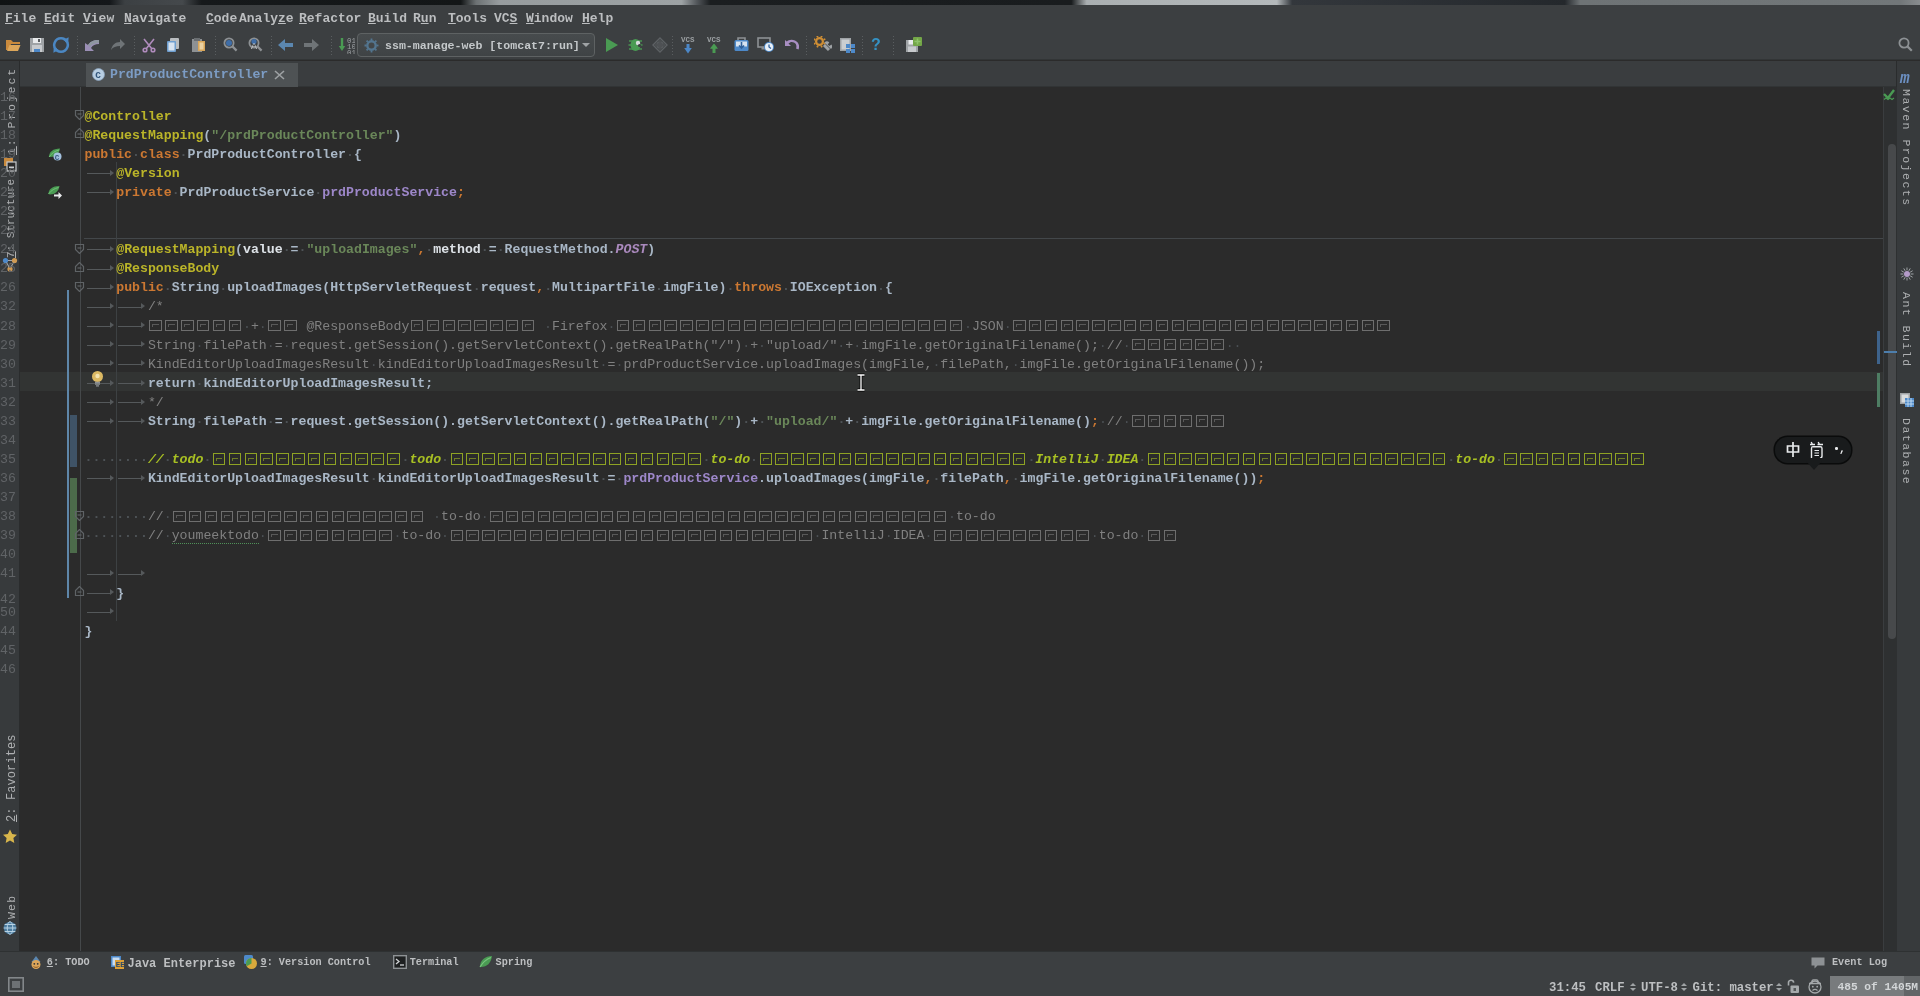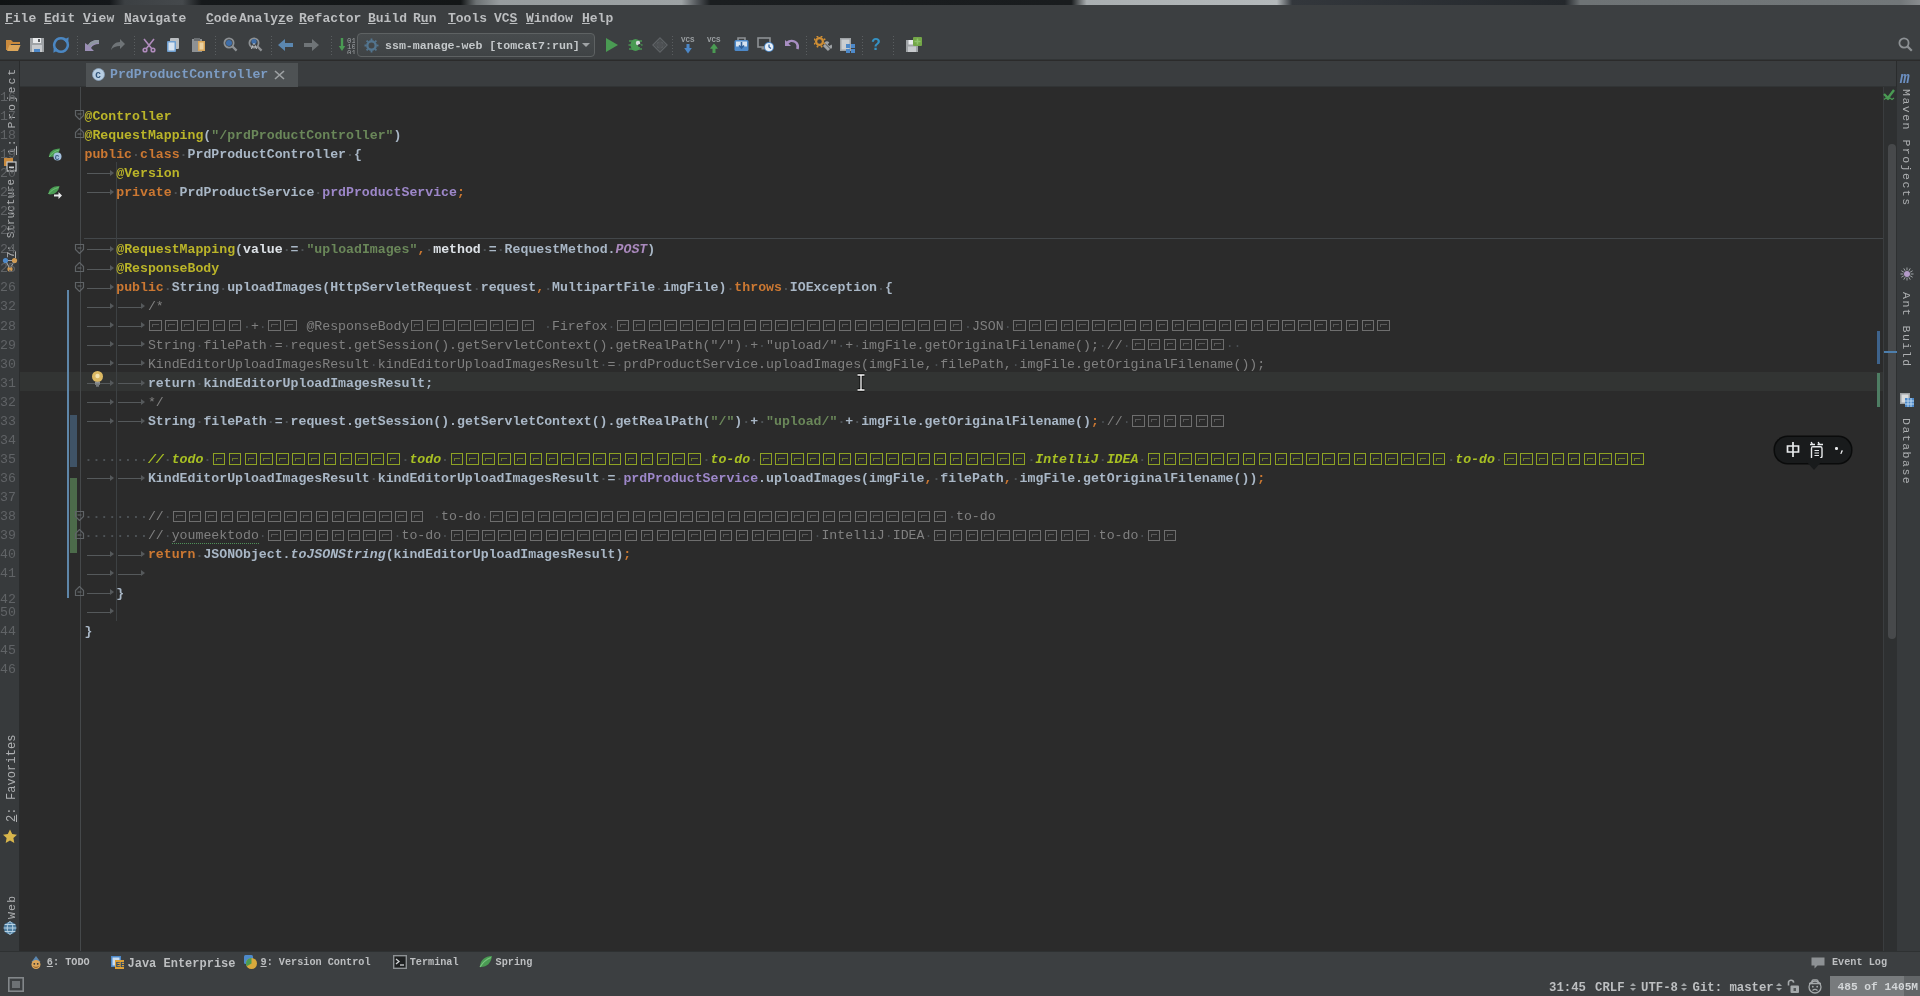--- a/index.html
+++ b/index.html
@@ -327,21 +327,20 @@
     <div class="ln" style="top:314.84px;left:84.5px"><u class="tb"></u><u class="tb"></u><span class="c"><b class="cj"></b><b class="cj"></b><b class="cj"></b><b class="cj"></b><b class="cj"></b><b class="cj"></b></span><span class="c"><i>·</i>+<i>·</i></span><span class="c"><b class="cj"></b><b class="cj"></b><b class="cjh"></b></span><span class="c">@ResponseBody</span><span class="c"><b class="cj"></b><b class="cj"></b><b class="cj"></b><b class="cj"></b><b class="cj"></b><b class="cj"></b><b class="cj"></b><b class="cj"></b><b class="cjh"></b></span><span class="c"><i>·</i>Firefox<i>·</i></span><span class="c"><b class="cj"></b><b class="cj"></b><b class="cj"></b><b class="cj"></b><b class="cj"></b><b class="cj"></b><b class="cj"></b><b class="cj"></b><b class="cj"></b><b class="cj"></b><b class="cj"></b><b class="cj"></b><b class="cj"></b><b class="cj"></b><b class="cj"></b><b class="cj"></b><b class="cj"></b><b class="cj"></b><b class="cj"></b><b class="cj"></b><b class="cj"></b><b class="cj"></b></span><span class="c"><i>·</i>JSON<i>·</i></span><span class="c"><b class="cj"></b><b class="cj"></b><b class="cj"></b><b class="cj"></b><b class="cj"></b><b class="cj"></b><b class="cj"></b><b class="cj"></b><b class="cj"></b><b class="cj"></b><b class="cj"></b><b class="cj"></b><b class="cj"></b><b class="cj"></b><b class="cj"></b><b class="cj"></b><b class="cj"></b><b class="cj"></b><b class="cj"></b><b class="cj"></b><b class="cj"></b><b class="cj"></b><b class="cj"></b><b class="cj"></b></span></div>
     <div class="ln" style="top:333.91px;left:84.5px"><u class="tb"></u><u class="tb"></u><span class="c">String<i>·</i>filePath<i>·</i>=<i>·</i>request.getSession().getServletContext().getRealPath("/")<i>·</i>+<i>·</i>"upload/"<i>·</i>+<i>·</i>imgFile.getOriginalFilename();<i>·</i>//<i>·</i><b class="cj"></b><b class="cj"></b><b class="cj"></b><b class="cj"></b><b class="cj"></b><b class="cj"></b><i>·</i><i>·</i></span></div>
     <div class="ln" style="top:352.98px;left:84.5px"><u class="tb"></u><u class="tb"></u><span class="c">KindEditorUploadImagesResult<i>·</i>kindEditorUploadImagesResult<i>·</i>=<i>·</i>prdProductService.uploadImages(imgFile,<i>·</i>filePath,<i>·</i>imgFile.getOriginalFilename());</span></div>
     <div class="ln" style="top:372.05px;left:84.5px"><u class="tb"></u><u class="tb"></u><span class="d">return<i>·</i>kindEditorUploadImagesResult;</span></div>
     <div class="ln" style="top:391.12px;left:84.5px"><u class="tb"></u><u class="tb"></u><span class="c">*/</span></div>
     <div class="ln" style="top:410.19px;left:84.5px"><u class="tb"></u><u class="tb"></u><span class="d">String<i>·</i>filePath<i>·</i>=<i>·</i>request.getSession().getServletContext().getRealPath(</span><span class="s">"/"</span><span class="d">)<i>·</i>+<i>·</i></span><span class="s">"upload/"</span><span class="d"><i>·</i>+<i>·</i>imgFile.getOriginalFilename()</span><span class="p">;</span><span class="c"><i>·</i>//<i>·</i><b class="cj"></b><b class="cj"></b><b class="cj"></b><b class="cj"></b><b class="cj"></b><b class="cj"></b></span></div>
     <div class="ln" style="top:448.33px;left:84.5px"><i>········</i><span class="t">//<i>·</i>todo<i>·</i></span><span class="t"><b class="cj"></b><b class="cj"></b><b class="cj"></b><b class="cj"></b><b class="cj"></b><b class="cj"></b><b class="cj"></b><b class="cj"></b><b class="cj"></b><b class="cj"></b><b class="cj"></b><b class="cj"></b></span><span class="t"><i>·</i>todo<i>·</i></span><span class="t"><b class="cj"></b><b class="cj"></b><b class="cj"></b><b class="cj"></b><b class="cj"></b><b class="cj"></b><b class="cj"></b><b class="cj"></b><b class="cj"></b><b class="cj"></b><b class="cj"></b><b class="cj"></b><b class="cj"></b><b class="cj"></b><b class="cj"></b><b class="cj"></b></span><span class="t"><i>·</i>to-do<i>·</i></span><span class="t"><b class="cj"></b><b class="cj"></b><b class="cj"></b><b class="cj"></b><b class="cj"></b><b class="cj"></b><b class="cj"></b><b class="cj"></b><b class="cj"></b><b class="cj"></b><b class="cj"></b><b class="cj"></b><b class="cj"></b><b class="cj"></b><b class="cj"></b><b class="cj"></b><b class="cj"></b></span><span class="t"><i>·</i>IntelliJ<i>·</i>IDEA<i>·</i></span><span class="t"><b class="cj"></b><b class="cj"></b><b class="cj"></b><b class="cj"></b><b class="cj"></b><b class="cj"></b><b class="cj"></b><b class="cj"></b><b class="cj"></b><b class="cj"></b><b class="cj"></b><b class="cj"></b><b class="cj"></b><b class="cj"></b><b class="cj"></b><b class="cj"></b><b class="cj"></b><b class="cj"></b><b class="cj"></b></span><span class="t"><i>·</i>to-do<i>·</i></span><span class="t"><b class="cj"></b><b class="cj"></b><b class="cj"></b><b class="cj"></b><b class="cj"></b><b class="cj"></b><b class="cj"></b><b class="cj"></b><b class="cj"></b></span></div>
     <div class="ln" style="top:467.40px;left:84.5px"><u class="tb"></u><u class="tb"></u><span class="d">KindEditorUploadImagesResult<i>·</i>kindEditorUploadImagesResult<i>·</i>=<i>·</i></span><span class="f">prdProductService</span><span class="d">.uploadImages(imgFile</span><span class="p">,</span><span class="d"><i>·</i>filePath</span><span class="p">,</span><span class="d"><i>·</i>imgFile.getOriginalFilename())</span><span class="p">;</span></div>
     <div class="ln" style="top:505.54px;left:84.5px"><i>········</i><span class="c">//<i>·</i></span><span class="c"><b class="cj"></b><b class="cj"></b><b class="cj"></b><b class="cj"></b><b class="cj"></b><b class="cj"></b><b class="cj"></b><b class="cj"></b><b class="cj"></b><b class="cj"></b><b class="cj"></b><b class="cj"></b><b class="cj"></b><b class="cj"></b><b class="cj"></b><b class="cj"></b><b class="cjh"></b></span><span class="c"><i>·</i>to-do<i>·</i></span><span class="c"><b class="cj"></b><b class="cj"></b><b class="cj"></b><b class="cj"></b><b class="cj"></b><b class="cj"></b><b class="cj"></b><b class="cj"></b><b class="cj"></b><b class="cj"></b><b class="cj"></b><b class="cj"></b><b class="cj"></b><b class="cj"></b><b class="cj"></b><b class="cj"></b><b class="cj"></b><b class="cj"></b><b class="cj"></b><b class="cj"></b><b class="cj"></b><b class="cj"></b><b class="cj"></b><b class="cj"></b><b class="cj"></b><b class="cj"></b><b class="cj"></b><b class="cj"></b><b class="cj"></b></span><span class="c"><i>·</i>to-do</span></div>
     <div class="ln" style="top:524.61px;left:84.5px"><i>········</i><span class="c">//<i>·</i></span><span class="cw">youmeektodo</span><span class="c"><i>·</i></span><span class="c"><b class="cj"></b><b class="cj"></b><b class="cj"></b><b class="cj"></b><b class="cj"></b><b class="cj"></b><b class="cj"></b><b class="cj"></b></span><span class="c"><i>·</i>to-do<i>·</i></span><span class="c"><b class="cj"></b><b class="cj"></b><b class="cj"></b><b class="cj"></b><b class="cj"></b><b class="cj"></b><b class="cj"></b><b class="cj"></b><b class="cj"></b><b class="cj"></b><b class="cj"></b><b class="cj"></b><b class="cj"></b><b class="cj"></b><b class="cj"></b><b class="cj"></b><b class="cj"></b><b class="cj"></b><b class="cj"></b><b class="cj"></b><b class="cj"></b><b class="cj"></b><b class="cj"></b></span><span class="c"><i>·</i>IntelliJ<i>·</i>IDEA<i>·</i></span><span class="c"><b class="cj"></b><b class="cj"></b><b class="cj"></b><b class="cj"></b><b class="cj"></b><b class="cj"></b><b class="cj"></b><b class="cj"></b><b class="cj"></b><b class="cj"></b></span><span class="c"><i>·</i>to-do<i>·</i></span><span class="c"><b class="cj"></b><b class="cj"></b></span></div>
-    <div class="ln" style="top:543.68px;left:84.5px"><u class="tb"></u><u class="tb"></u><span class="k">return<i>·</i></span><span class="d">JSONObject.</span><span class="di">toJSONString</span><span class="d">(kindEditorUploadImagesResult)</span><span class="p">;</span></div>
     <div class="ln" style="top:562.75px;left:84.5px"><u class="tb"></u><u class="tb"></u></div>
     <div class="ln" style="top:581.82px;left:84.5px"><u class="tb"></u><span class="d">}</span></div>
     <div class="ln" style="top:600.89px;left:84.5px"><u class="tb"></u></div>
     <div class="ln" style="top:619.96px;left:84.5px"><span class="d">}</span></div>
     <svg class="fold" style="left:74px;top:109.07px" viewBox="0 0 11 11" width="11" height="11">
       <path d="M1.5 1.5h8v5l-4 4-4-4z" fill="none" stroke="#5f6366" stroke-width="1.2"></path>
       <path d="M3.5 5h4" stroke="#5f6366" stroke-width="1.2"></path>
     </svg>
     <svg class="fold" style="left:74px;top:128.14px" viewBox="0 0 11 11" width="11" height="11">
       <path d="M1.5 9.5h8v-5l-4-4-4 4z" fill="none" stroke="#5f6366" stroke-width="1.2"></path>

